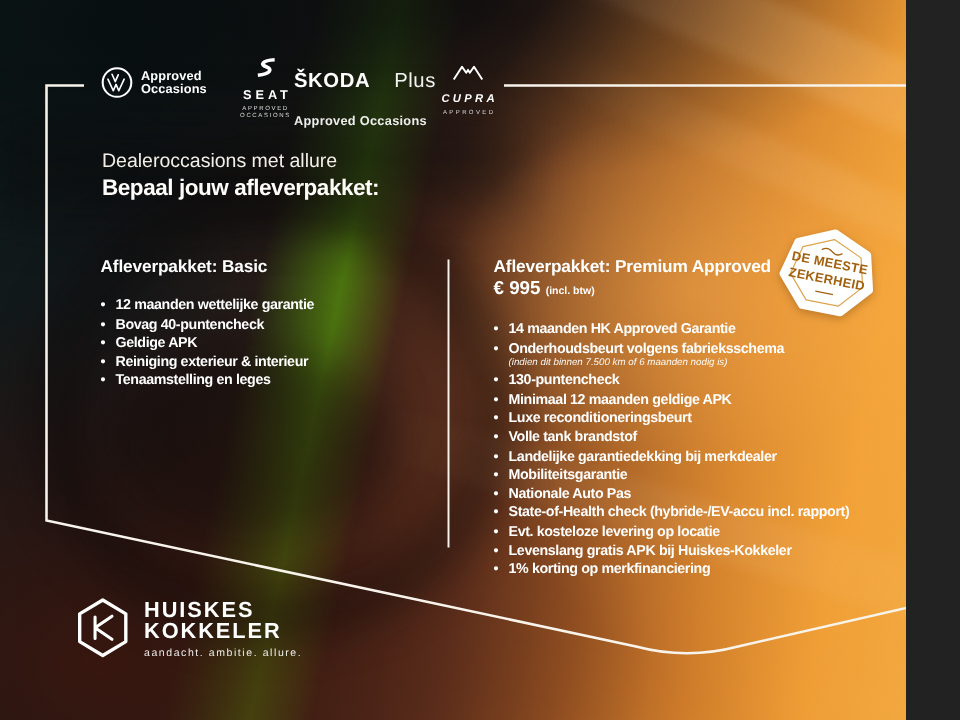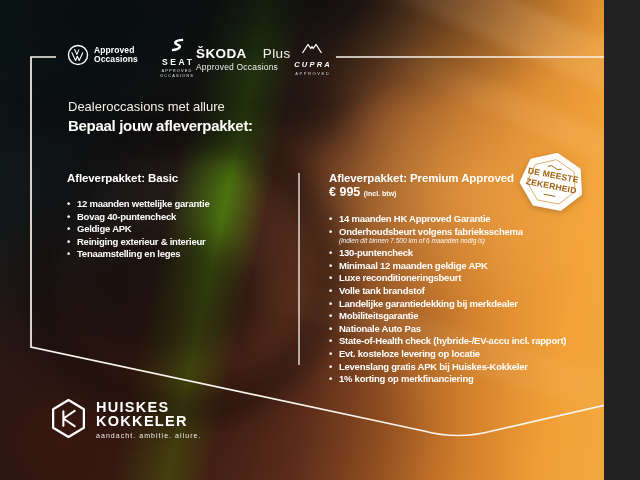--- a/index.html
+++ b/index.html
@@ -39,21 +39,21 @@
   .brand{position:absolute;color:#fff;}
   .brand-vw{left:67px;top:44px;display:flex;align-items:center;gap:5px;}
   .vw-text{font-size:8.5px;font-weight:bold;line-height:9.5px;letter-spacing:.1px;}
   .brand-seat{left:153px;top:38px;width:48px;text-align:center;}
   .seat-word{font-size:8.5px;font-weight:bold;letter-spacing:2.6px;margin-top:1px;text-indent:2.6px;}
   .seat-sub{font-size:4px;letter-spacing:1.1px;line-height:4.8px;opacity:.85;margin-top:2px;}
   .brand-skoda{left:196px;top:46px;}
   .skoda-word{font-size:13.5px;letter-spacing:.4px;}
   .skoda-word .bold{font-weight:bold;}
   .skoda-word .light{font-weight:normal;opacity:.95;margin-left:16px;}
-  .skoda-sub{font-size:8.5px;font-weight:normal;opacity:.92;margin-top:1px;letter-spacing:.2px;}
+  .skoda-sub{font-size:8.5px;font-weight:bold;opacity:.92;margin-top:14px;letter-spacing:.2px;}
   .brand-cupra{left:292px;top:40px;width:40px;text-align:center;}
   .cupra-word{font-size:7.5px;font-weight:bold;letter-spacing:2.2px;margin-top:1px;text-indent:2.2px;font-style:italic;}
   .cupra-sub{font-size:4px;letter-spacing:1.6px;opacity:.8;margin-top:1.5px;text-indent:1.6px;}
   
   .header{position:absolute;left:68px;top:99px;}
   .eyebrow{font-size:13px;font-weight:normal;color:#f3efe8;}
   .page-title{font-size:15px;font-weight:bold;letter-spacing:-.3px;margin-top:3px;color:#fefcf8;}
   
   .col{position:absolute;}
   .col-basic{left:67px;top:172px;width:230px;}

